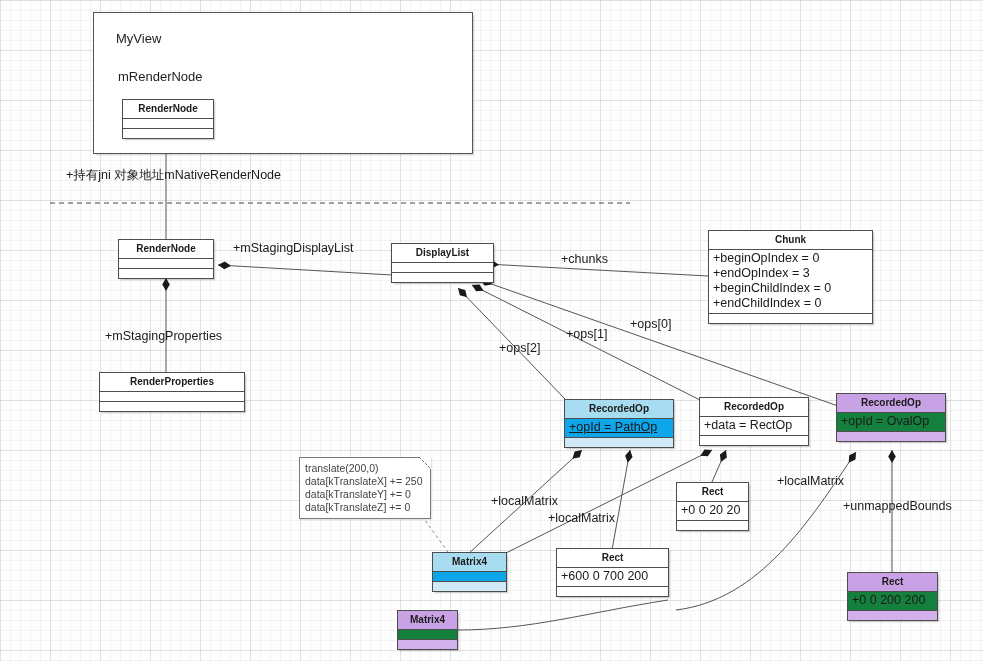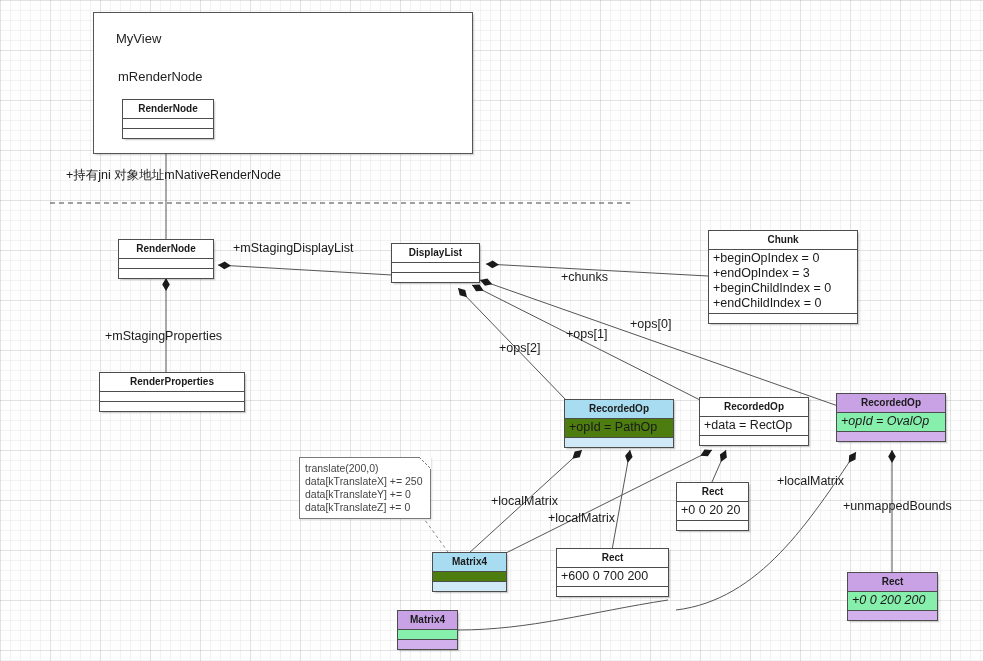--- a/index.html
+++ b/index.html
@@ -44,25 +44,25 @@
     color:#1a1a1a;
     padding:1px 4px 2px 4px;
     line-height:15px;
   }
   .box .attrs.empty{height:9px;padding:0;}
   .box .ops{height:9px;}
   .box .attrs div{white-space:nowrap;}
 
   .cyan{background:#cfe9f7;}
   .cyan .title{background:#a8dcf0;}
-  .cyan .attrs{background:#4d7c0f;}
+  .cyan .attrs{background:#0ea5e9;text-decoration:underline;}
   .cyan .ops{background:#cfe9f7;}
   .purple{background:#d2b0ec;}
   .purple .title{background:#c9a2e6;}
-  .purple .attrs{background:#86efac;font-style:italic;}
+  .purple .attrs{background:#15803d;}
   .purple .ops{background:#d2b0ec;}
 
   .plainbox{
     position:absolute;box-sizing:border-box;
     border:1px solid #555;background:#fff;
     box-shadow:1.5px 1.5px 1.5px rgba(0,0,0,0.15);
   }
   .plainlabel{
     position:absolute;font-size:13px;color:#222;white-space:nowrap;
   }
@@ -162,32 +162,32 @@
 
 <div class="edgelabel" style="left:233px;top:241px;">+mStagingDisplayList</div>
 <div class="edgelabel" style="left:105px;top:329px;">+mStagingProperties</div>
 
 <div class="box" style="left:99px;top:372px;width:146px;">
   <div class="title">RenderProperties</div>
   <div class="attrs empty"></div>
   <div class="ops"></div>
 </div>
 
-<div class="box" style="left:391px;top:243px;width:89px;">
+<div class="box" style="left:391px;top:243px;width:103px;">
   <div class="title">DisplayList</div>
   <div class="attrs empty"></div>
   <div class="ops"></div>
 </div>
 
-<div class="edgelabel" style="left:561px;top:252px;margin-top:18px;">+chunks</div>
+<div class="edgelabel" style="left:561px;top:252px;">+chunks</div>
 <div class="edgelabel" style="left:630px;top:317px;">+ops[0]</div>
 <div class="edgelabel" style="left:566px;top:327px;">+ops[1]</div>
 <div class="edgelabel" style="left:499px;top:341px;">+ops[2]</div>
 
-<div class="box" style="left:708px;top:230px;width:150px;">
+<div class="box" style="left:708px;top:230px;width:165px;">
   <div class="title">Chunk</div>
   <div class="attrs">
     <div>+beginOpIndex = 0</div>
     <div>+endOpIndex = 3</div>
     <div>+beginChildIndex = 0</div>
     <div>+endChildIndex = 0</div>
   </div>
   <div class="ops"></div>
 </div>
 

